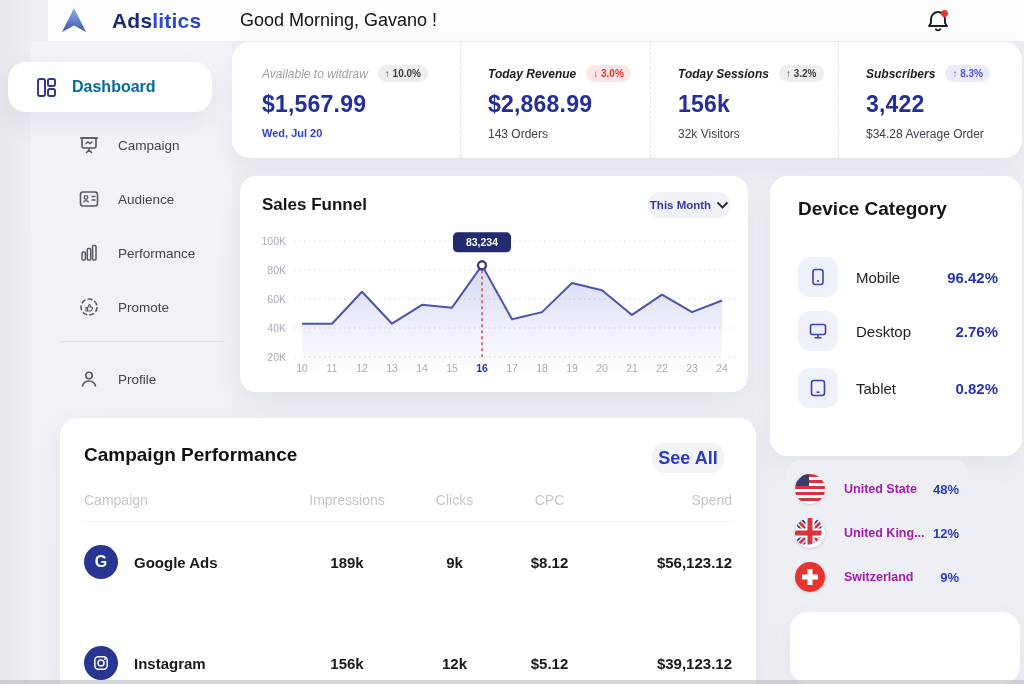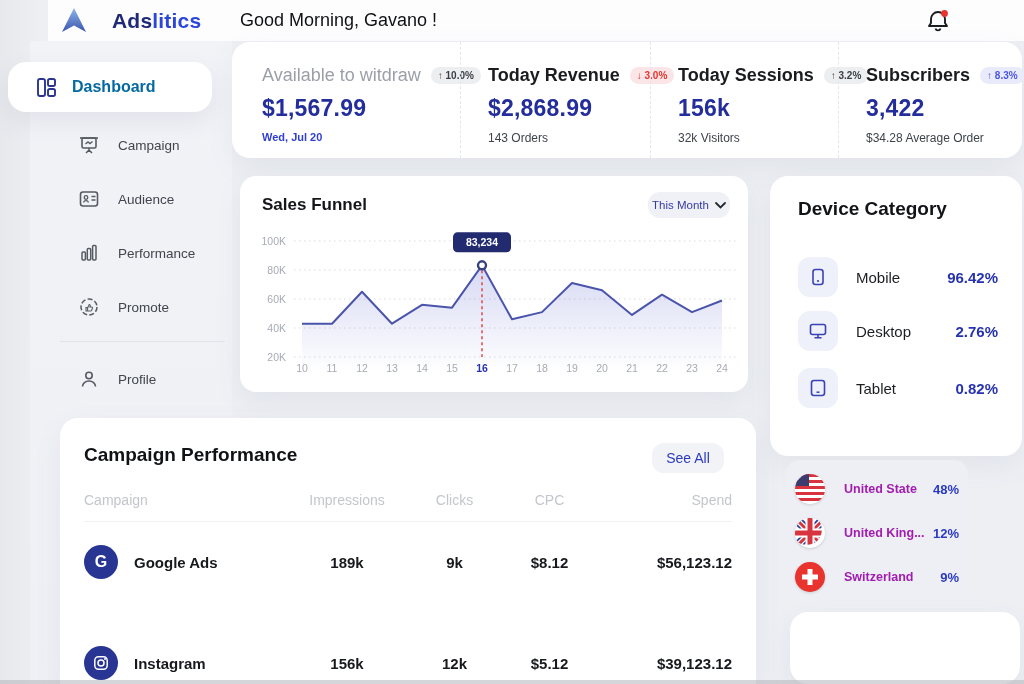--- a/index.html
+++ b/index.html
@@ -31,37 +31,37 @@
   
   .card { position:absolute; background:#fff; border-radius:18px; box-shadow:0 10px 28px rgba(90,100,140,.08); }
 
   
   .stats { left:232px; top:42px; width:790px; height:116px; display:grid;
            grid-template-columns:228px 190px 188px 184px; }
   .stat { padding-top:23px; padding-left:27px; }
   .stat.first { padding-left:30px; }
   .stat + .stat { border-left:1px dashed #e4e6ec; }
   .stat .toprow { display:flex; align-items:center; gap:10px; }
-  .stat .label { font-size:18px; color:#1a1c20; font-weight:bold; white-space:nowrap; }
+  .stat .label { font-size:12px; color:#1a1c20; font-weight:bold; white-space:nowrap;font-style:italic; }
   .stat.first .label { color:#9ba0a8; font-weight:normal; }
   .badge { font-size:10px; font-weight:bold; padding:3px 7px; border-radius:9px; white-space:nowrap; }
   .badge.neutral { background:#eceef0; color:#3a3f46; }
   .badge.negative { background:#fbe5e7; color:#e6342f; }
   .badge.positive { background:#e9ebfa; color:#4d55e8; }
   .stat .value { margin-top:9px; font-size:23px; font-weight:bold; color:#232d9b; letter-spacing:.2px; }
   .stat .sub { margin-top:9px; font-size:12px; color:#3e434b; }
   .stat.first .sub { color:#2f3fd0; font-weight:bold; font-size:11px; }
 
   
   .funnel { left:240px; top:176px; width:508px; height:216px; border-radius:16px; }
   .funnel-title { position:absolute; left:22px; top:19px; font-size:17px; font-weight:bold; color:#15161a; }
   .filter-btn { position:absolute; left:408px; top:16px; width:82px; height:26px; background:#f0f1f7;
                 border:none; border-radius:12px; display:flex; align-items:center; justify-content:center;
                 gap:6px; cursor:pointer; }
-  .filter-btn .lbl { font-size:11.5px; font-weight:normal; color:#343ba0;text-align:center; }
+  .filter-btn .lbl { font-size:11.5px; font-weight:bold; color:#343ba0;text-align:center; }
   .funnel svg.chart { position:absolute; left:0; top:0; }
 
   
   .device { left:770px; top:176px; width:252px; height:280px; border-radius:18px; }
   .device-title { position:absolute; left:28px; top:22px; font-size:19px; font-weight:bold; color:#121316; }
   .dev-row { position:absolute; left:28px; width:200px; height:40px; display:flex; align-items:center; }
   .dev-ic { width:40px; height:40px; border-radius:12px; background:#eef0fa; display:flex; align-items:center; justify-content:center; }
   .dev-lbl { margin-left:18px; font-size:15px; color:#1c1e22; }
   .dev-val { margin-left:auto; font-size:15px; font-weight:bold; color:#2733ae; }
 
@@ -73,21 +73,21 @@
           box-shadow:0 1px 3px rgba(0,0,0,.15); }
   .cty-lbl { margin-left:19px; font-size:12.5px; font-weight:bold; color:#a21caf; white-space:nowrap; }
   .cty-val { margin-left:auto; font-size:13px; font-weight:bold; color:#2c3ac2; }
   .flag.us { background:repeating-linear-gradient(180deg,#d8343f 0 3px,#ffffff 3px 6px); }
   .flag.us::after { content:""; position:absolute; left:0; top:0; width:14px; height:12px; background:#3c3b6e; }
 
   
   .perf { left:60px; top:418px; width:696px; height:266px; border-radius:18px 18px 0 0; }
   .perf-title { position:absolute; left:24px; top:26px; font-size:19px; font-weight:bold; color:#101215; }
   .seeall-btn { position:absolute; left:592px; top:25px; width:72px; height:30px; background:#f2f3f6;
-                border:none; border-radius:12px; font-size:14px; font-weight:normal; color:#2c3ac0; cursor:pointer; }
+                border:none; border-radius:12px; font-size:18px; font-weight:bold; color:#2c3ac0; cursor:pointer; }
   .tbl-head { position:absolute; left:24px; top:74px; width:648px; display:grid;
               grid-template-columns:1fr 120px 95px 95px 135px; font-size:14px; color:#c3c6cc; }
   .tbl-head .c, .tbl-row .c { text-align:center; }
   .tbl-head .c:first-child, .tbl-row .c:first-child { text-align:left; }
   .tbl-head .c:last-child, .tbl-row .c:last-child { text-align:right; }
   .tbl-div { position:absolute; left:24px; top:103px; width:648px; height:1px; background:#f0f1f4; }
   .tbl-row { position:absolute; left:24px; width:648px; height:50px; display:grid;
              grid-template-columns:1fr 120px 95px 95px 135px; align-items:center;
              font-size:15px; font-weight:bold; color:#17191d; cursor:pointer; }
   .namecell { display:flex; align-items:center; gap:16px; }

